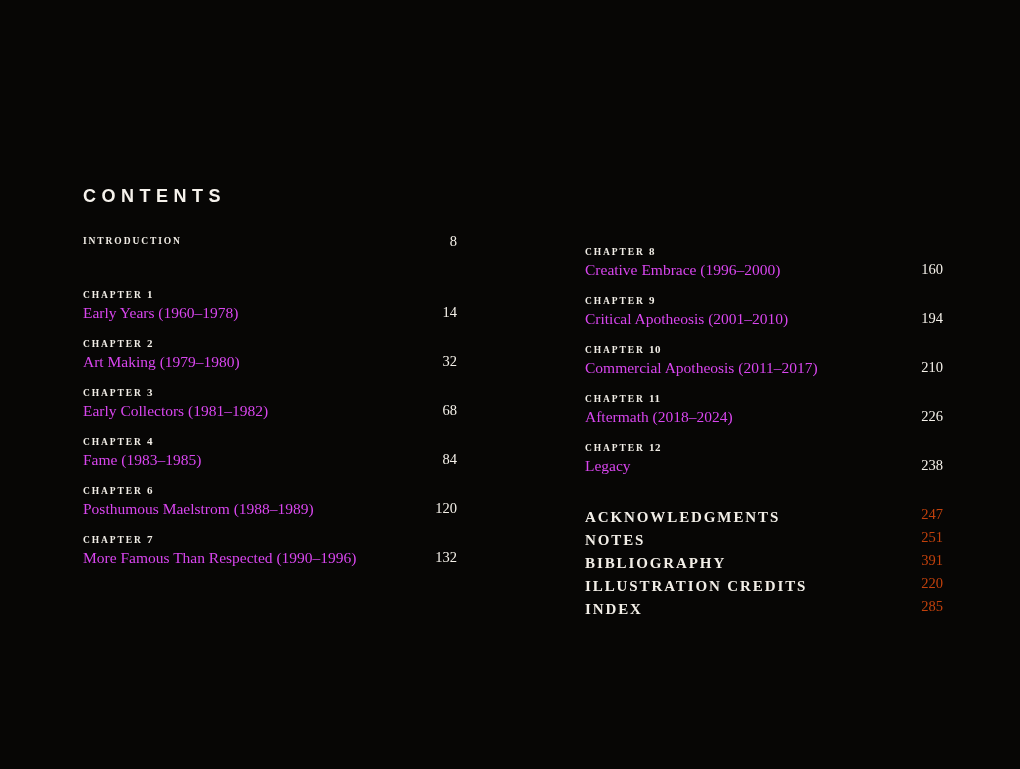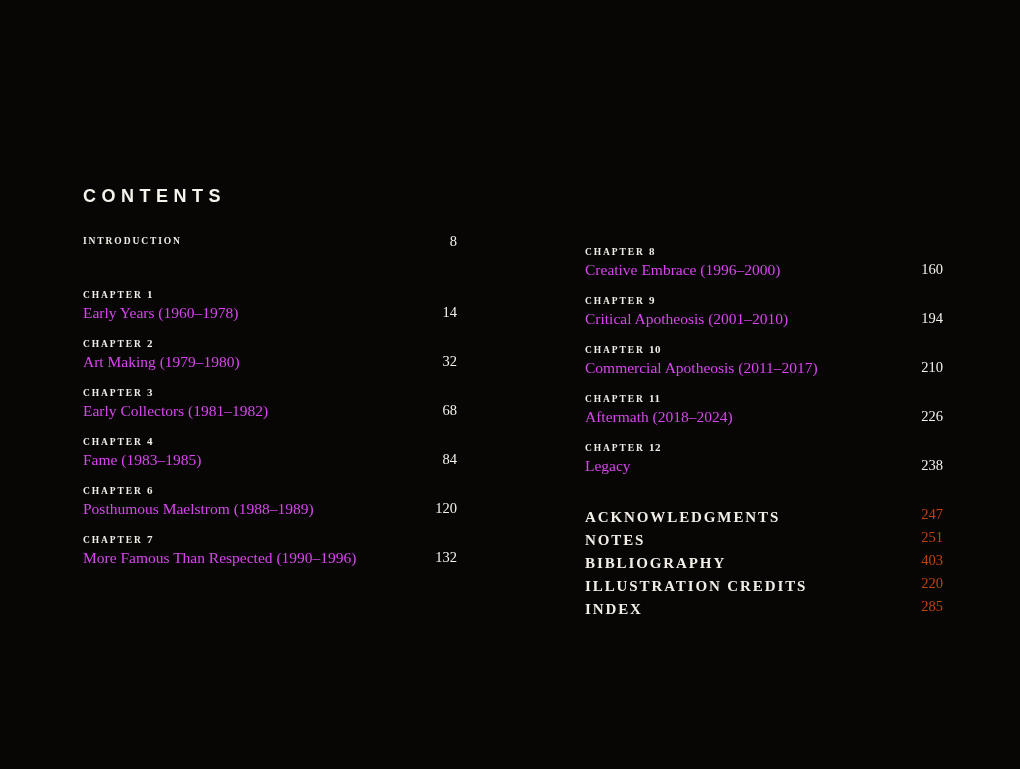--- a/index.html
+++ b/index.html
@@ -226,21 +226,21 @@
         <div class="bm-num">247</div>
       </div>
 
       <div class="bm-row">
         <div class="bm-label">NOTES</div>
         <div class="bm-num">251</div>
       </div>
 
       <div class="bm-row">
         <div class="bm-label">BIBLIOGRAPHY</div>
-        <div class="bm-num">403</div>
+        <div class="bm-num">391</div>
       </div>
 
       <div class="bm-row">
         <div class="bm-label">ILLUSTRATION CREDITS</div>
         <div class="bm-num">220</div>
       </div>
 
       <div class="bm-row">
         <div class="bm-label">INDEX</div>
         <div class="bm-num">285</div>

